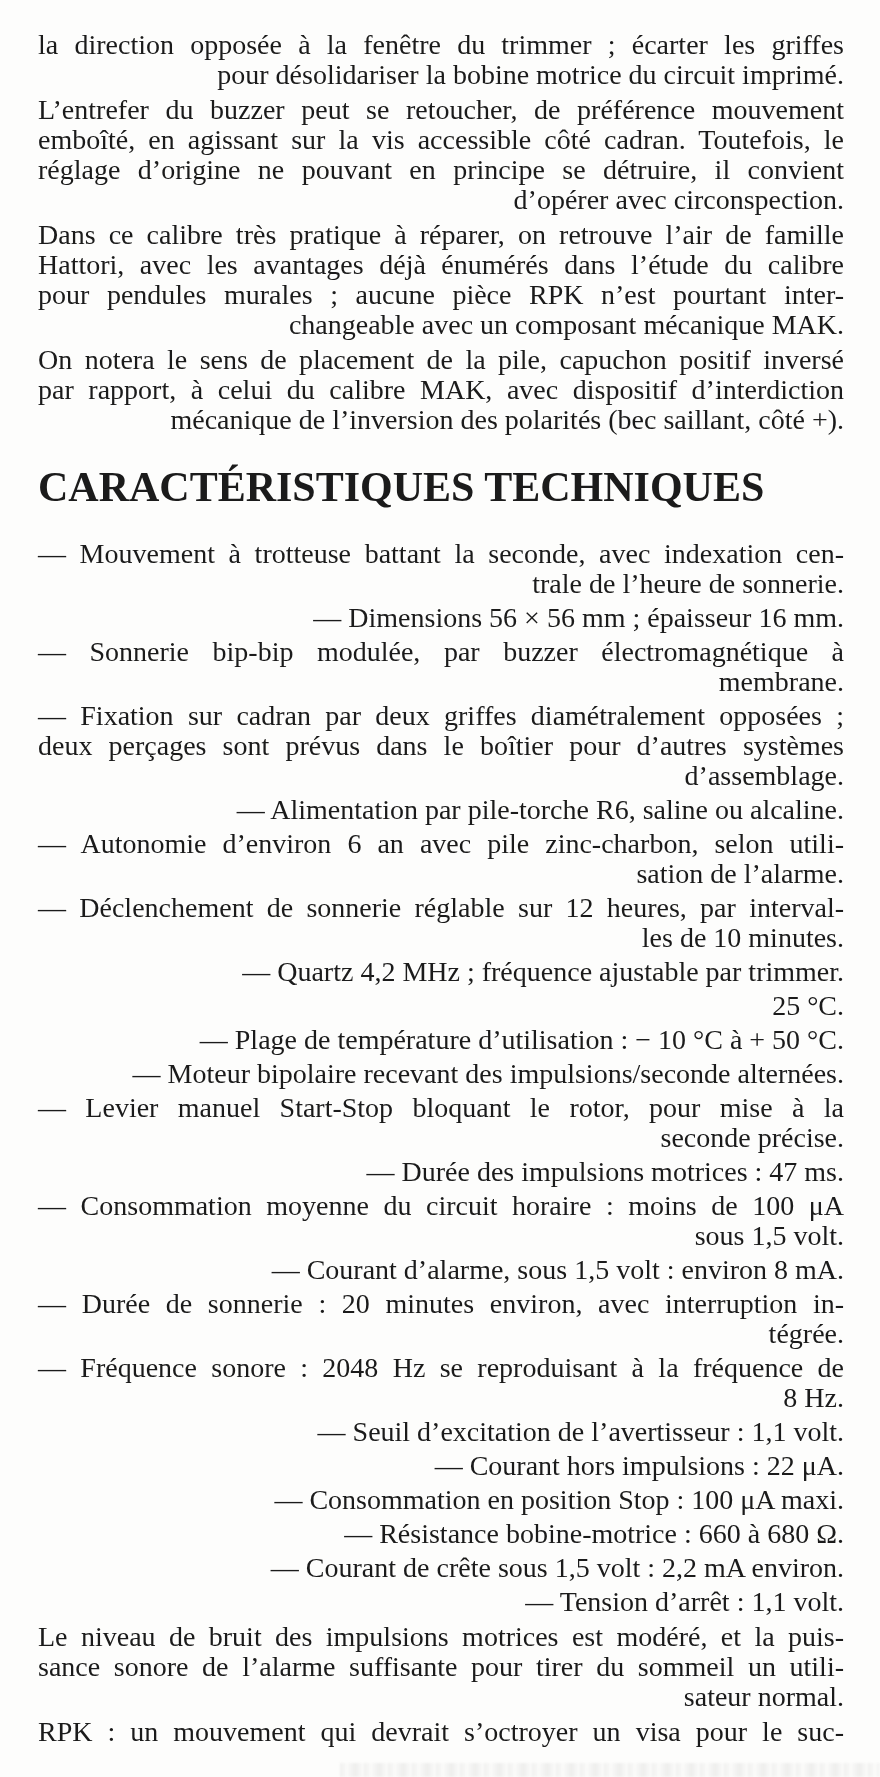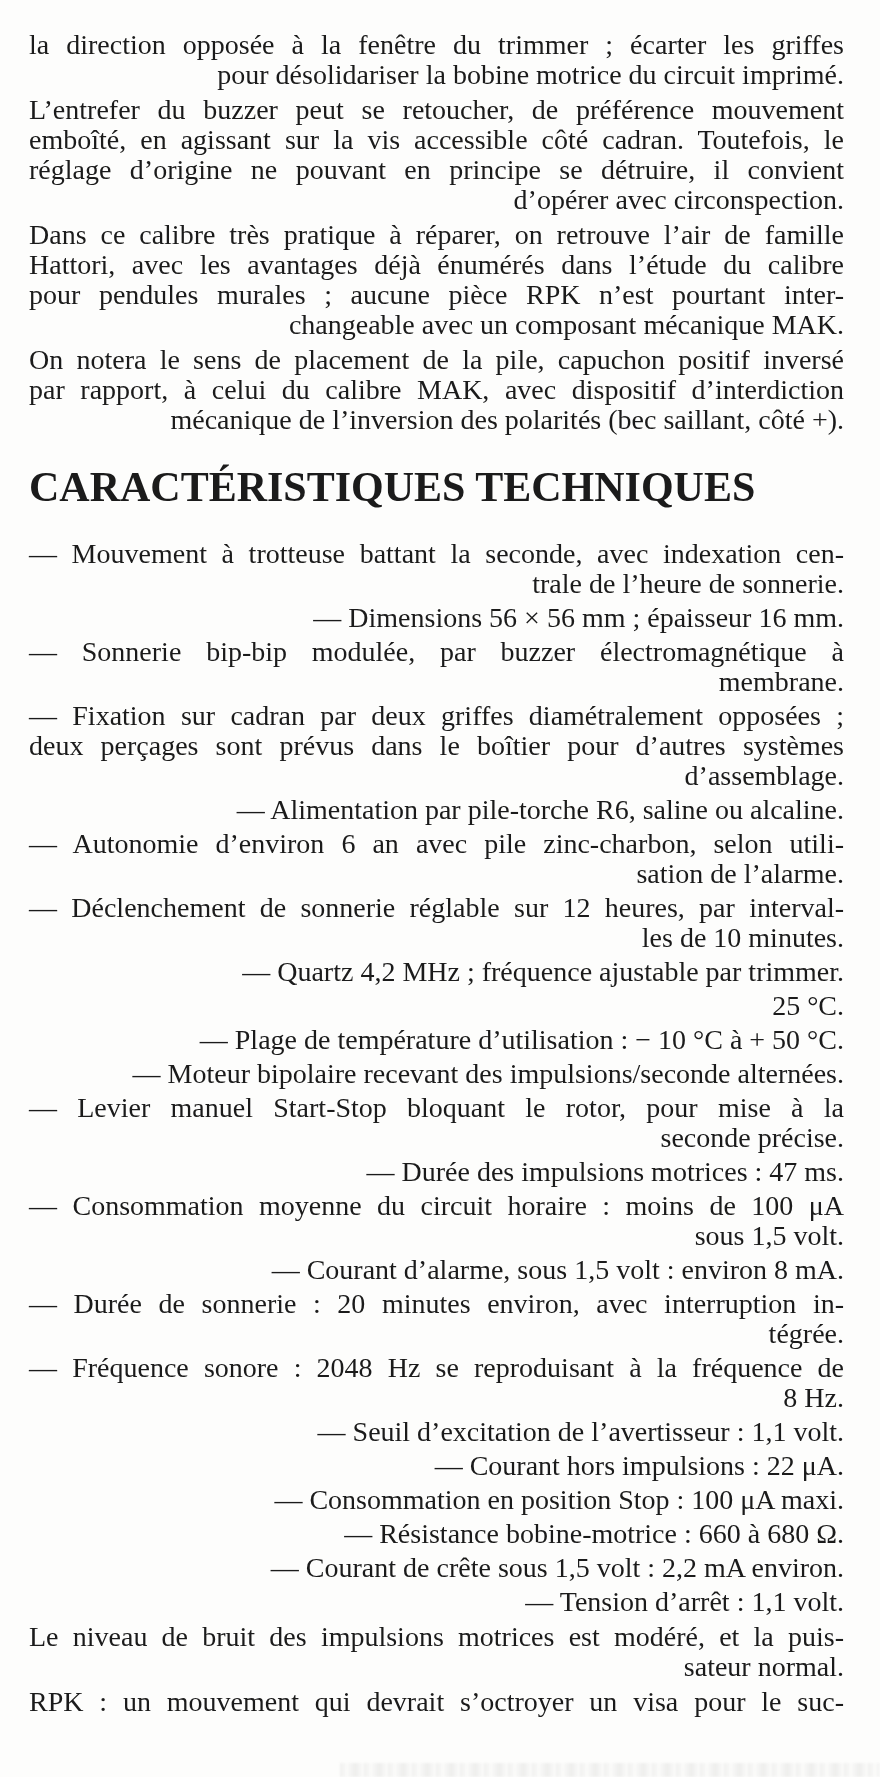--- a/index.html
+++ b/index.html
@@ -13,21 +13,21 @@
     width: 880px;
     height: 1777px;
     background: #fdfdfc;
     overflow: hidden;
     font-family: "Liberation Serif", "DejaVu Serif", serif;
     color: #1b1b1b;
   }
   .content {
     position: absolute;
     top: 30px;
-    left: 29px;
+    left: 38px;
     right: 36px;
   }
   .block {
     font-size: 28px;
     line-height: 30px;
   }
   .block.para { margin-top: 5px; }
   .block.para:first-child { margin-top: 0; }
   .block.item { margin-top: 4px; }
   .ln {
@@ -165,20 +165,21 @@
         <div class="ln">— Résistance bobine-motrice : 660 à 680 Ω.</div>
       </div>
       <div class="block item">
         <div class="ln">— Courant de crête sous 1,5 volt : 2,2 mA environ.</div>
       </div>
       <div class="block item">
         <div class="ln">— Tension d’arrêt : 1,1 volt.</div>
       </div>
       <div class="block para">
         <div class="ln j">Le niveau de bruit des impulsions motrices est modéré, et la puis-</div>
+        <div class="ln j">sance sonore de l’alarme suffisante pour tirer du sommeil un utili-</div>
         <div class="ln">sateur normal.</div>
       </div>
       <div class="block para">
         <div class="ln j">RPK : un mouvement qui devrait s’octroyer un visa pour le suc-</div>
       </div>
     </div>
   <div class="artifact"></div>
 </div>
 
 </body></html>

